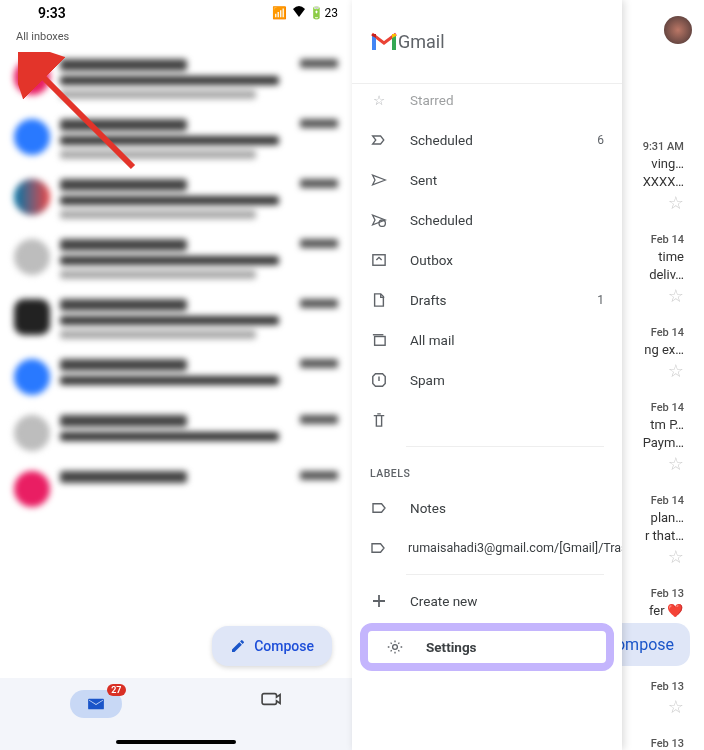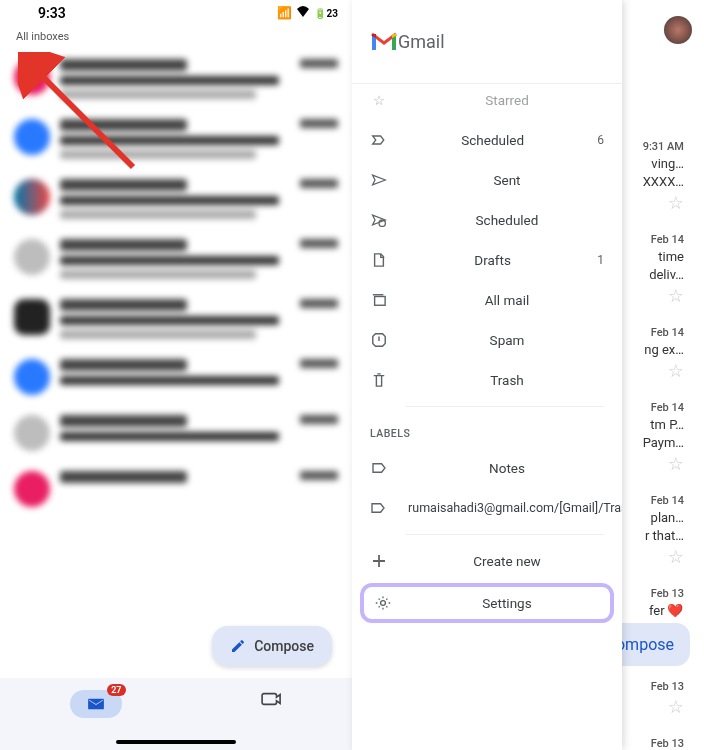--- a/index.html
+++ b/index.html
@@ -5,21 +5,21 @@
     * { margin: 0; padding: 0; box-sizing: border-box; font-family: -apple-system, Roboto, sans-serif; }
     body { width: 704px; height: 750px; display: flex; overflow: hidden; background: #ddd; }
     
     .left-phone, .right-phone { height: 750px; background: #fff; position: relative; }
     .left-phone { width: 352px; }
     .right-phone { width: 352px; margin-left: 0px; }
 
     
     .status-bar { height: 26px; display: flex; justify-content: space-between; align-items: center; padding: 0 14px 0 38px; font-size: 14px; font-weight: 600; gap: 28px; }
     .status-icons { display: flex; gap: 4px; align-items: center; font-size: 12px; }
-    .battery-chip { font-size: 10px; font-weight: 700; }
+    .battery-chip { font-size: 12px; font-weight: 400; }
 
     
     .search-bar { margin: 8px 12px; height: 48px; background: #eef1f6; border-radius: 24px; display: flex; align-items: center; padding: 0 8px 0 12px; gap: 14px; }
     .hamburger { width: 20px; display: flex; flex-direction: column; gap: 4px; }
     .hamburger span { height: 2px; background: #555; border-radius: 1px; }
     .search-placeholder { flex: 1; color: #555; font-size: 15px; }
     .avatar { width: 30px; height: 30px; border-radius: 50%; background: radial-gradient(circle at 40% 35%, #c76, #543); }
 
     
     .all-inboxes { font-size: 11px; color: #555; padding: 4px 16px 6px; }
@@ -34,21 +34,21 @@
     .line { height: 9px; background: #999; border-radius: 3px; }
     .line.sender { width: 55%; height: 12px; background: #444; }
     .line.subject { width: 95%; background: #333; }
     .line.snippet { width: 85%; background: #aaa; }
     .mail-date { width: 38px; height: 9px; background: #555; border-radius: 2px; }
 
     
     .arrow { position: absolute; top: 52px; left: 18px; z-index: 5; pointer-events: none; }
 
     
-    .compose { position: absolute; right: 20px; bottom: 84px; background: #dfe6f7; padding: 12px 18px; border-radius: 16px; display: flex; align-items: center; gap: 8px; color: #404040; font-weight: 500; font-size: 14px; box-shadow: 0 2px 5px rgba(0,0,0,0.15); }
+    .compose { position: absolute; right: 20px; bottom: 84px; background: #dfe6f7; padding: 12px 18px; border-radius: 16px; display: flex; align-items: center; gap: 8px; color: #1d4ed8; font-weight: 500; font-size: 14px; box-shadow: 0 2px 5px rgba(0,0,0,0.15); }
 
     
     .bottom-nav { position: absolute; bottom: 0; left: 0; right: 0; height: 72px; background: #f3f5fa; display: flex; justify-content: space-around; align-items: flex-start; padding-top: 12px; }
     .mail-nav-icon { position: relative; }
     .nav-pill { width: 52px; height: 28px; background: #c8d8f5; border-radius: 14px; display: flex; align-items: center; justify-content: center; }
     .badge { position: absolute; top: -6px; right: -4px; background: #d93025; color: #fff; font-size: 9px; padding: 1px 4px; border-radius: 8px; font-weight: 600; }
     .home-indicator { position: absolute; bottom: 6px; left: 50%; transform: translateX(-50%); width: 120px; height: 4px; background: #000; border-radius: 2px; }
 
     
     .right-emails { padding: 130px 12px 0 0; }
@@ -61,26 +61,26 @@
     .right-compose { position: absolute; right: 14px; bottom: 84px; background: #dfe6f7; padding: 12px 16px; border-radius: 14px; font-size: 16px; color: #1a55c9; }
 
     
     .drawer { position: absolute; top: 0; left: 0; width: 270px; height: 100%; background: #fff; box-shadow: 2px 0 8px rgba(0,0,0,0.15); display: flex; flex-direction: column; }
     .drawer-header { height: 84px; display: flex; align-items: center; padding: 0 18px; border-bottom: 1px solid #eee; }
     .gmail-logo { font-size: 18px; color: #5f6368; font-weight: 400; }
     .drawer-list { flex: 1; overflow-y: auto; padding-top: 4px; }
     .drawer-item { display: flex; align-items: center; padding: 11px 18px; gap: 22px; font-size: 13.5px; color: #3c4043; cursor: pointer; }
     .drawer-item .icon { width: 18px; height: 18px; color: #5f6368; display: flex; align-items: center; justify-content: center; }
     .drawer-item .count { font-size: 12px; color: #5f6368; }
-    .drawer-item .label-text { flex: 1; text-align: center; }
+    .drawer-item .label-text { flex: 1; }
     .two-line .label-text { line-height: 1.3; }
     .section-title { padding: 14px 18px 8px; font-size: 10.5px; letter-spacing: 0.5px; color: #5f6368; font-weight: 500; }
     .divider { border-top: 1px solid #eee; margin: 6px 18px 6px 54px; }
 
-    .highlight-box { border: 4px solid #c4b5fd; border-radius: 12px; margin: 2px 8px; padding: 7px 10px !important; }
+    .highlight-box { border: 8px solid #c4b5fd; border-radius: 12px; margin: 2px 8px; padding: 7px 18px !important; font-weight: bold; }
   </style>
 </head>
 <body>
 
 <div class="left-phone">
   <div class="status-bar">
     <span>9:33</span>
     <div class="status-icons">
       <span>📶</span>
       <span>
@@ -259,20 +259,29 @@
         <span class="icon">
             <svg width="16" height="14" viewBox="0 0 20 16" fill="none" stroke="#5f6368" stroke-width="1.6">
               <path d="M2 2l16 6-16 6 3-6z"></path>
               <circle cx="14" cy="12" r="4"></circle>
             </svg>
           </span>
         <span class="label-text">Scheduled</span>
       </div>
       <div class="drawer-item">
         <span class="icon">
+            <svg width="16" height="14" viewBox="0 0 18 16" fill="none" stroke="#5f6368" stroke-width="1.6">
+              <rect x="2" y="2" width="14" height="12"></rect>
+              <path d="M6 8l3-3 3 3"></path>
+            </svg>
+          </span>
+        <span class="label-text">Outbox</span>
+      </div>
+      <div class="drawer-item">
+        <span class="icon">
             <svg width="14" height="16" viewBox="0 0 16 18" fill="none" stroke="#5f6368" stroke-width="1.6">
               <path d="M3 2h7l3 3v11H3z"></path>
               <path d="M10 2v4h4"></path>
             </svg>
           </span>
         <span class="label-text">Drafts</span>
         <span class="count">1</span>
       </div>
       <div class="drawer-item">
         <span class="icon">
@@ -291,21 +300,20 @@
             </svg>
           </span>
         <span class="label-text">Spam</span>
       </div>
       <div class="drawer-item">
         <span class="icon">
             <svg width="14" height="16" viewBox="0 0 16 18" fill="none" stroke="#5f6368" stroke-width="1.6">
               <path d="M3 4h10M5 4v12h6V4M2 4h12M6 2h4"></path>
             </svg>
           </span>
-        <span class="label-text">Trash</span>
       </div>
 
       <div class="divider"></div>
       <div class="section-title">LABELS</div>
 
       <div class="drawer-item">
         <span class="icon">
             <svg width="16" height="12" viewBox="0 0 18 14" fill="none" stroke="#5f6368" stroke-width="1.6">
               <path d="M2 2h10l4 5-4 5H2z"></path>
             </svg>

